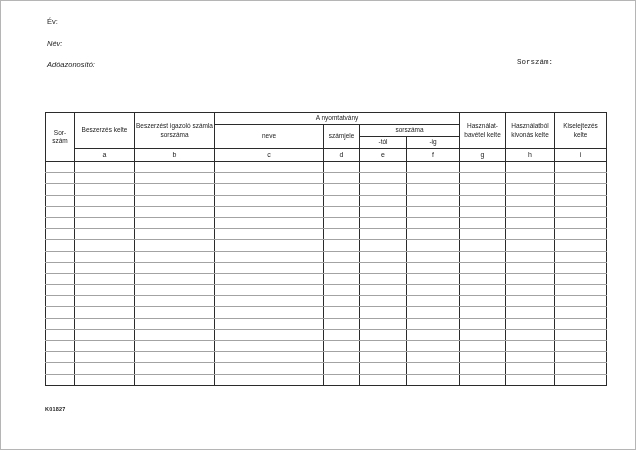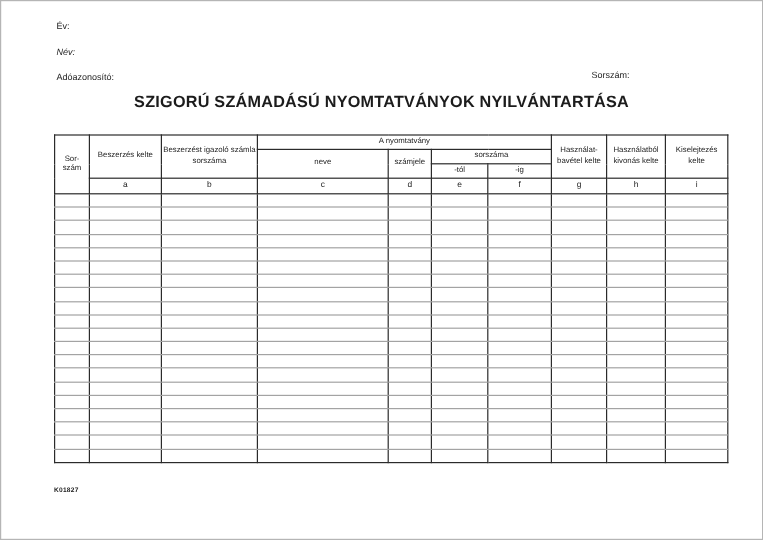--- a/index.html
+++ b/index.html
@@ -14,22 +14,22 @@
     width: 636px; height: 450px;
     background: #ffffff;
     border: 1px solid #b5b5b5;
     font-family: "Liberation Sans", sans-serif;
     color: var(--ink);
     overflow: hidden;
   }
   .meta-label { position: absolute; font-size: 7.5px; color: #222; white-space: nowrap; text-align: center; }
   .lbl-ev   { left: 46px;  top: 16px; }
   .lbl-nev  { left: 46px;  top: 38px; font-style: italic; }
-  .lbl-ado  { left: 46px;  top: 59px; }
-  .lbl-sorszam { left: 492px; top: 57px; }
+  .lbl-ado  { left: 46px;  top: 59px; font-style: italic; }
+  .lbl-sorszam { left: 516px; top: 57px; font-family: Liberation Mono, monospace; }
   .title {
     position: absolute; top: 76px; left: 0; width: 100%;
     text-align: center; font-size: 13.5px; font-weight: bold;
     letter-spacing: 0.2px; white-space: nowrap;
   }
   table.register {
     position: absolute; left: 44px; top: 111px;
     width: 561px;
     border-collapse: collapse; table-layout: fixed;
     border: 1.5px solid var(--line-dark);
@@ -65,21 +65,20 @@
 </head>
 <body>
 
 <div class="page">
 
   <span class="meta-label lbl-ev">Év:</span>
   <span class="meta-label lbl-nev">Név:</span>
   <span class="meta-label lbl-ado">Adóazonosító:</span>
   <span class="meta-label lbl-sorszam">Sorszám:</span>
 
-  <div class="title">SZIGORÚ SZÁMADÁSÚ NYOMTATVÁNYOK NYILVÁNTARTÁSA</div>
 
   <table class="register">
     <colgroup>
       <col style="width:29px">
         <col style="width:60px">
         <col style="width:80px">
       <col style="width:109px">
         <col style="width:36px">
         <col style="width:47px">
       <col style="width:53px">

